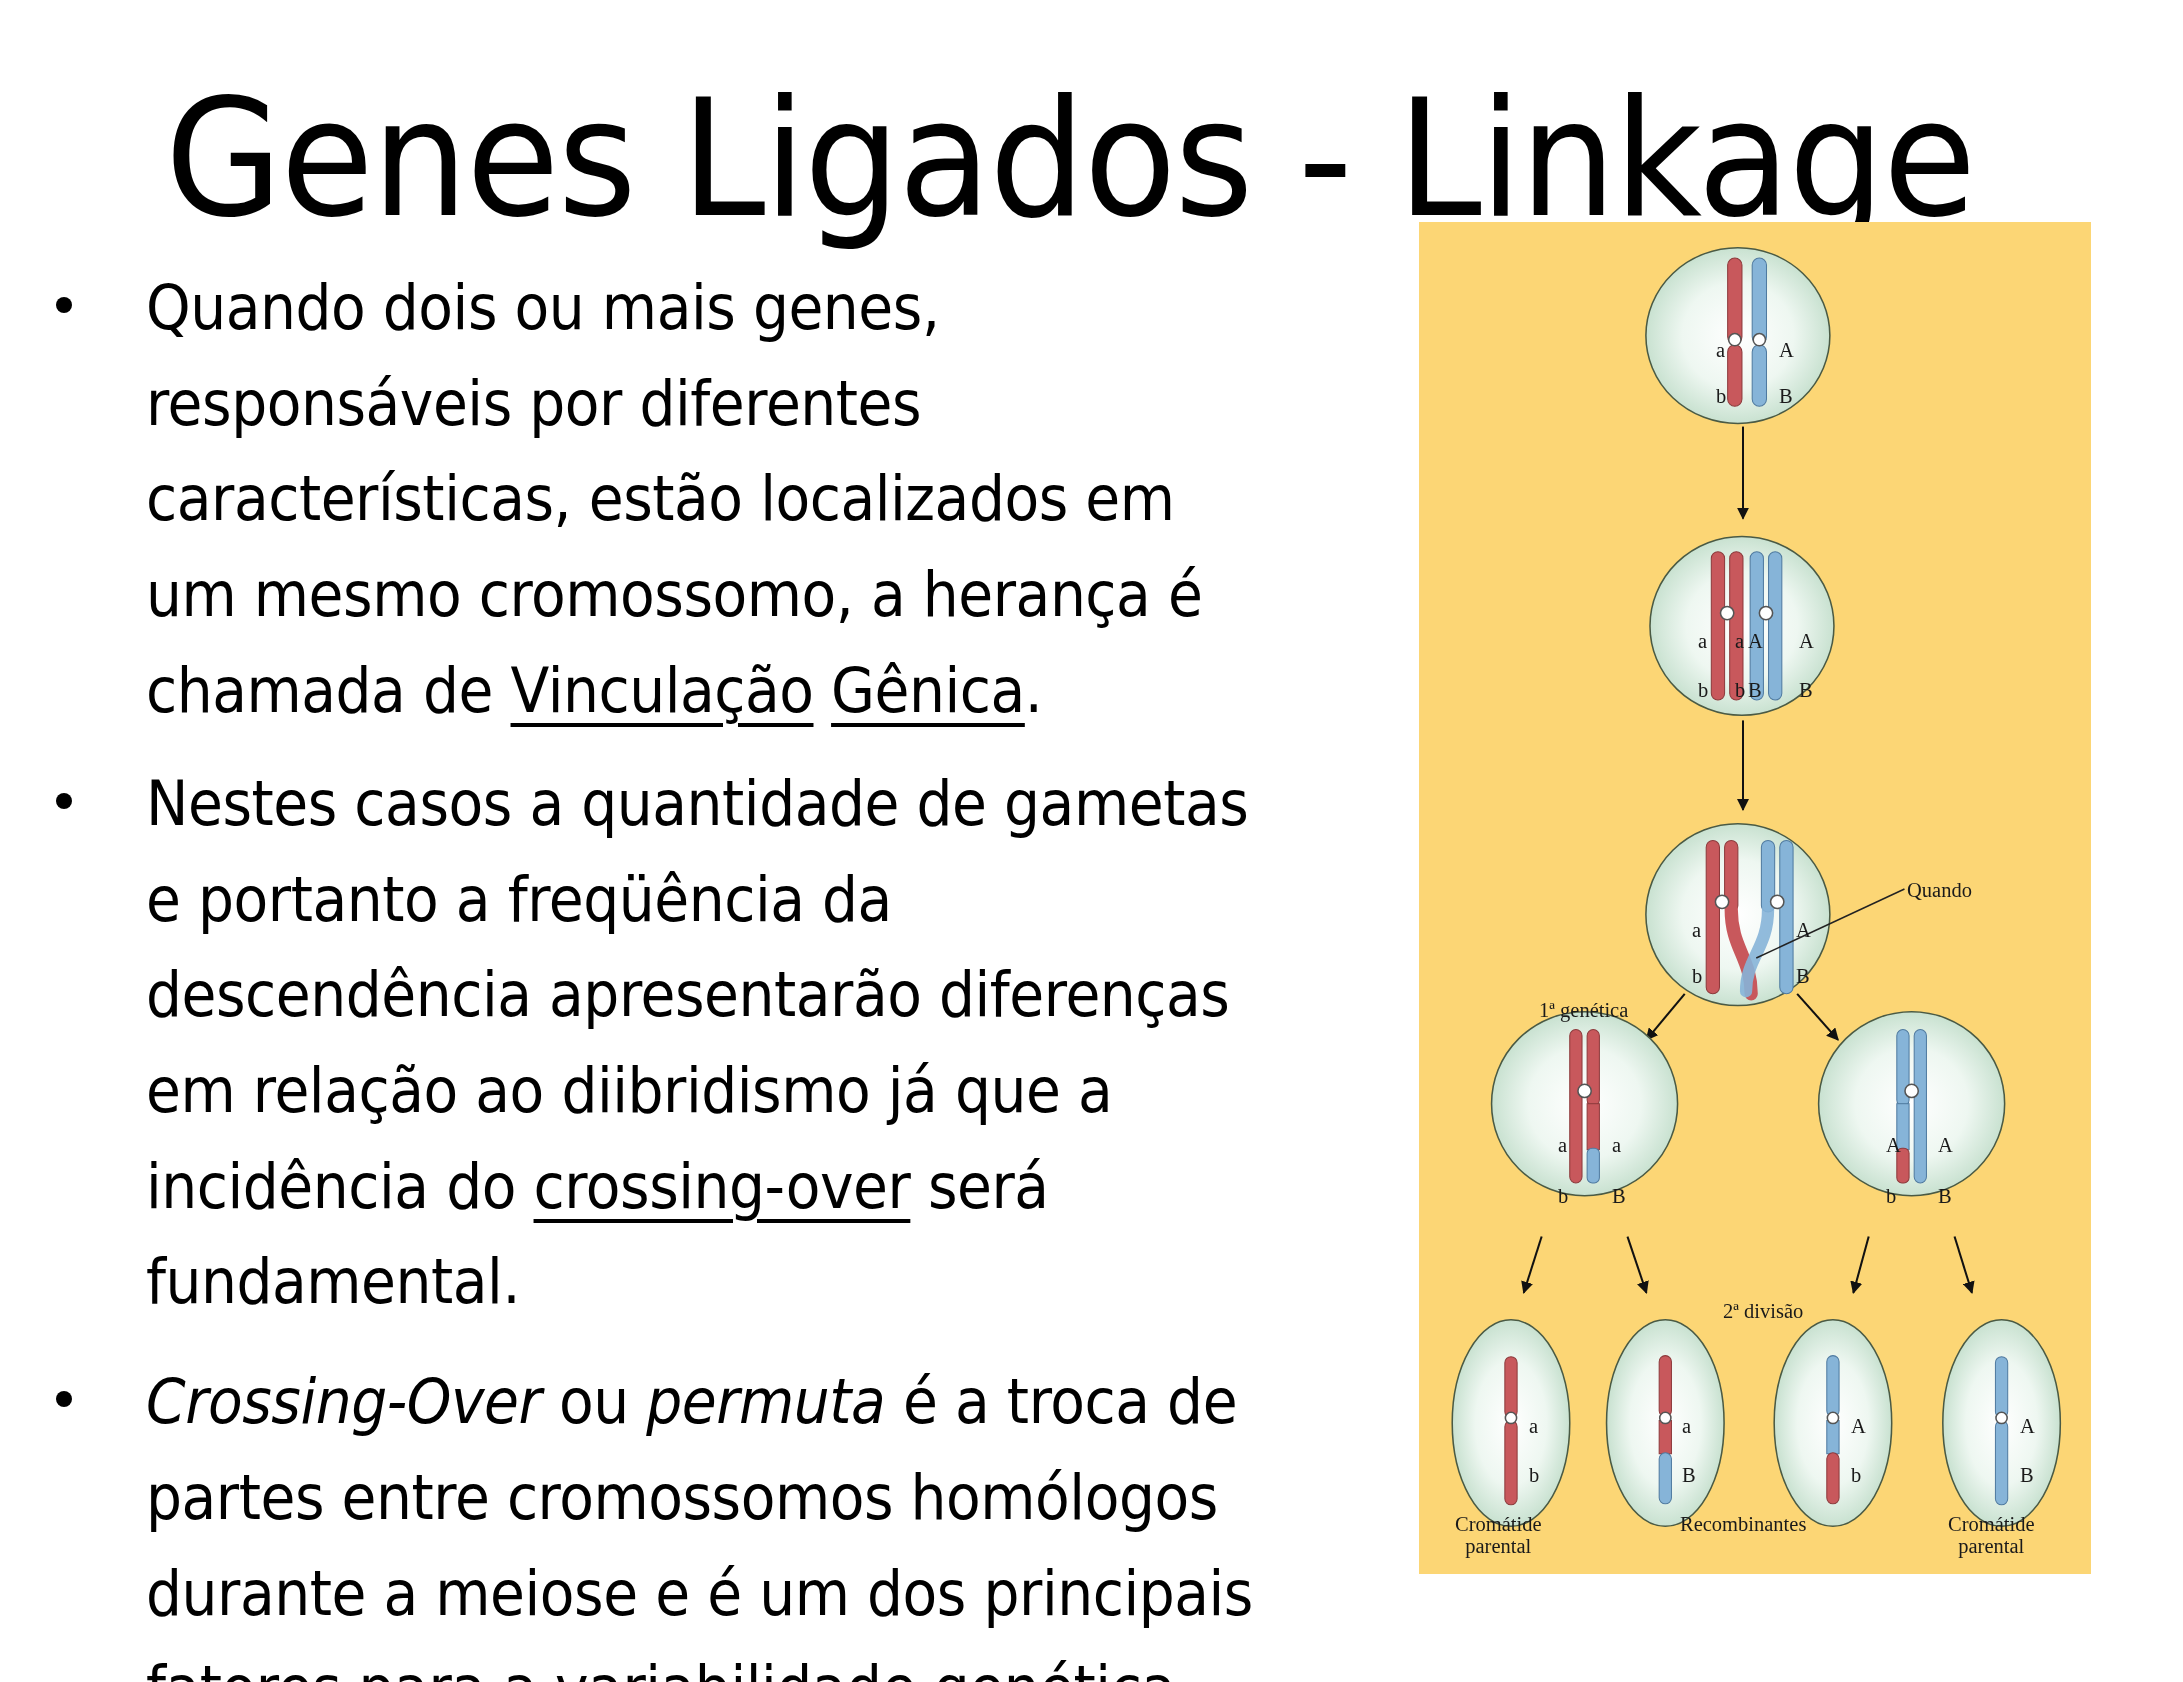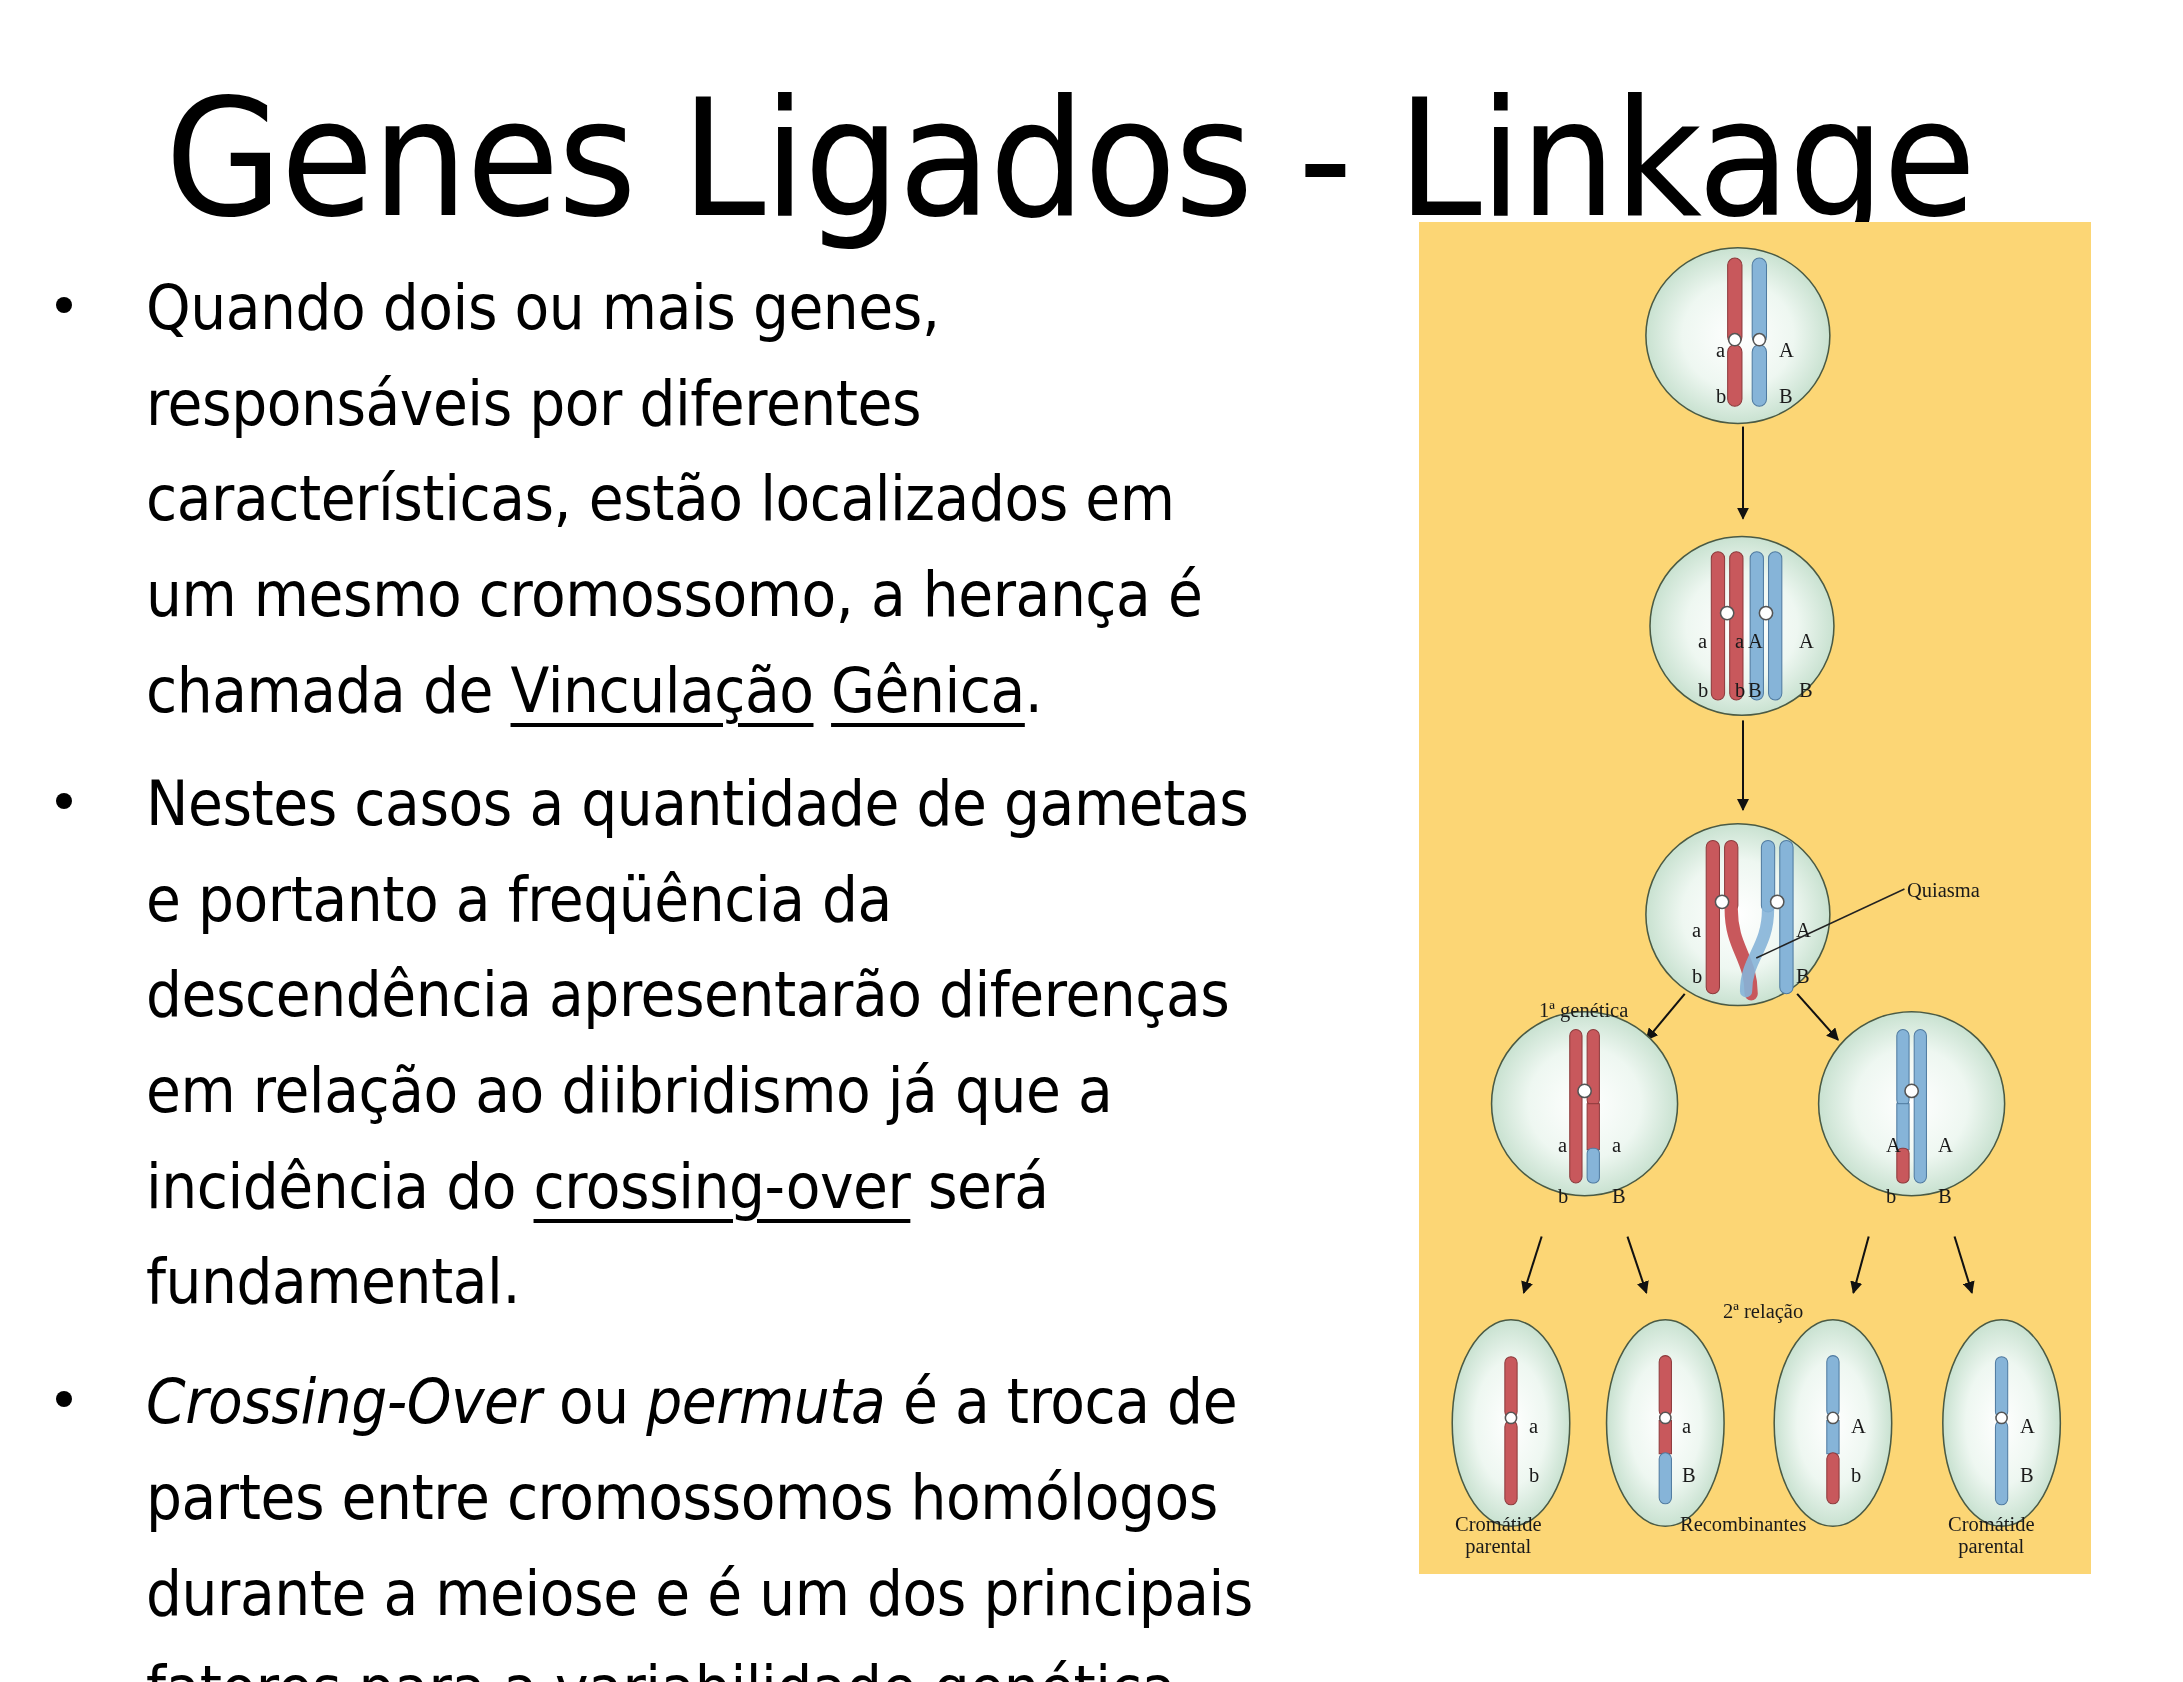--- a/index.html
+++ b/index.html
@@ -204,23 +204,23 @@
   <span class="dlabel" style="left:1529px;top:1416px">a</span>
   <span class="dlabel" style="left:1529px;top:1465px">b</span>
   <span class="dlabel" style="left:1682px;top:1416px">a</span>
   <span class="dlabel" style="left:1682px;top:1465px">B</span>
   <span class="dlabel" style="left:1851px;top:1416px">A</span>
   <span class="dlabel" style="left:1851px;top:1465px">b</span>
   <span class="dlabel" style="left:2020px;top:1416px">A</span>
   <span class="dlabel" style="left:2020px;top:1465px">B</span>
 </div>
 
-<span class="dlabel" style="left:1907px;top:880px">Quiasma</span>
+<span class="dlabel" style="left:1907px;top:880px">Quando</span>
 <span class="dlabel" style="left:1539px;top:1000px">1ª genética</span>
-<span class="dlabel" style="left:1723px;top:1301px">2ª relação</span>
+<span class="dlabel" style="left:1723px;top:1301px">2ª divisão</span>
 <div class="dlabel" style="left:1455px;top:1514px">
   <div>Cromátide</div>
   <div>parental</div>
 </div>
 <span class="dlabel" style="left:1680px;top:1514px">Recombinantes</span>
 <div class="dlabel" style="left:1948px;top:1514px">
   <div>Cromátide</div>
   <div>parental</div>
 </div>
 

